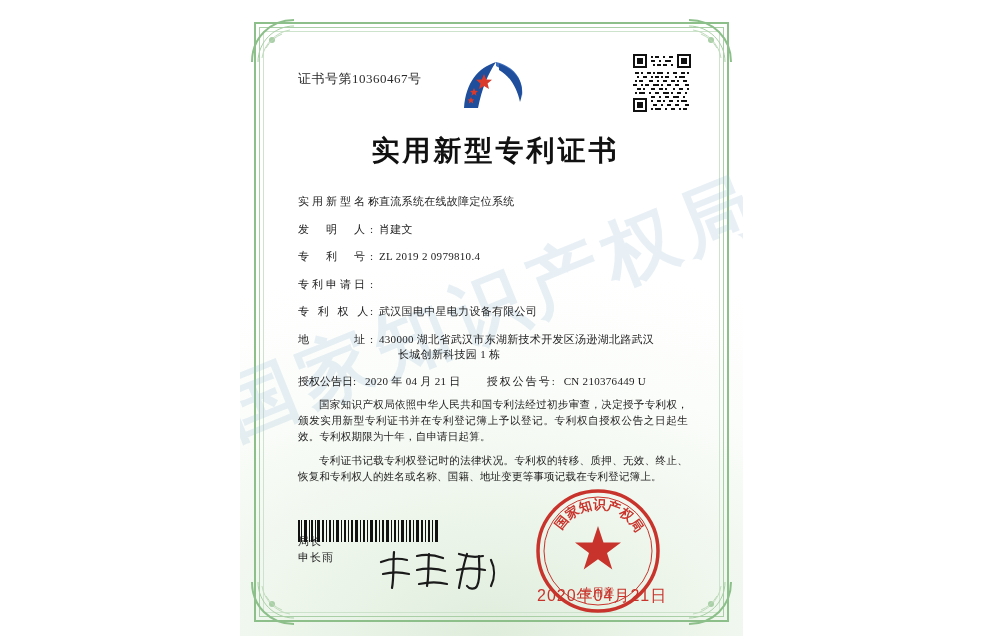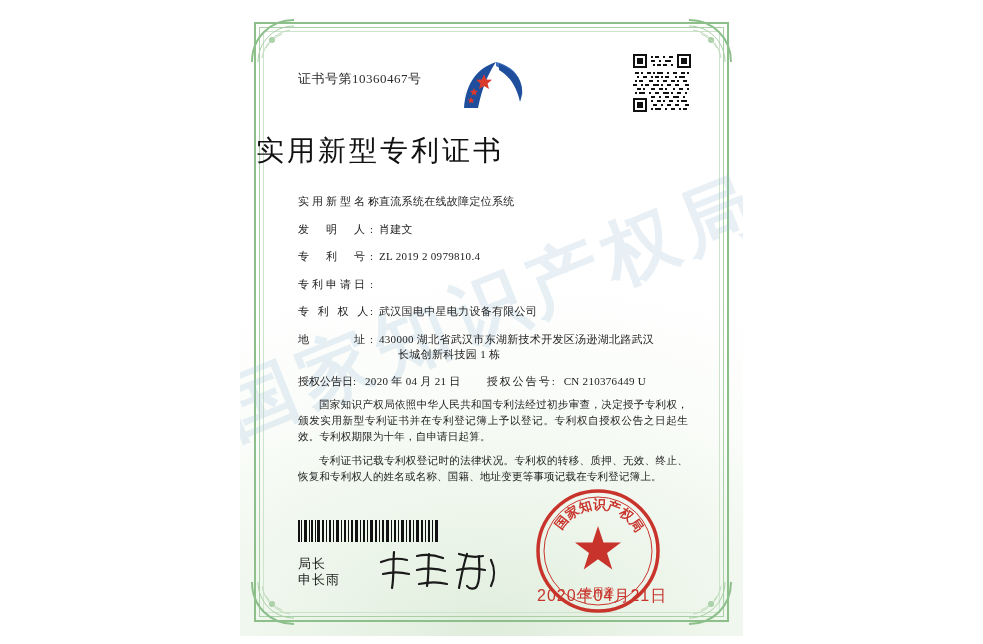--- a/index.html
+++ b/index.html
@@ -116,26 +116,26 @@
     left: 50%;
     top: 48px;
     transform: translateX(-50%);
     width: 96px;
     height: 58px;
   }
 
   
   .title {
     position: absolute;
-    left: 16px;
+    left: 8px;
     right: 0;
     top: 124px;
-    text-align: left;
+    text-align: center;
     font-size: 28px;
-    font-weight: normal;
+    font-weight: bold;
     letter-spacing: 3px;
     color: #111111;
     font-family: "Liberation Serif", serif;
   }
 
   
   .fields {
     position: absolute;
     left: 58px;
     top: 186px;
@@ -204,22 +204,22 @@
     left: 58px;
     top: 512px;
     width: 140px;
     height: 22px;
   }
 
   
   .sign-label {
     position: absolute;
     left: 58px;
-    top: 548px;
-    font-size: 13px;
+    top: 525px;
+    font-size: 11px;
     line-height: 16px;
     color: #1c1c1c;
     letter-spacing: 1px;
   }
   .signature {
     position: absolute;
     left: 133px;
     top: 538px;
     width: 130px;
     height: 48px;

